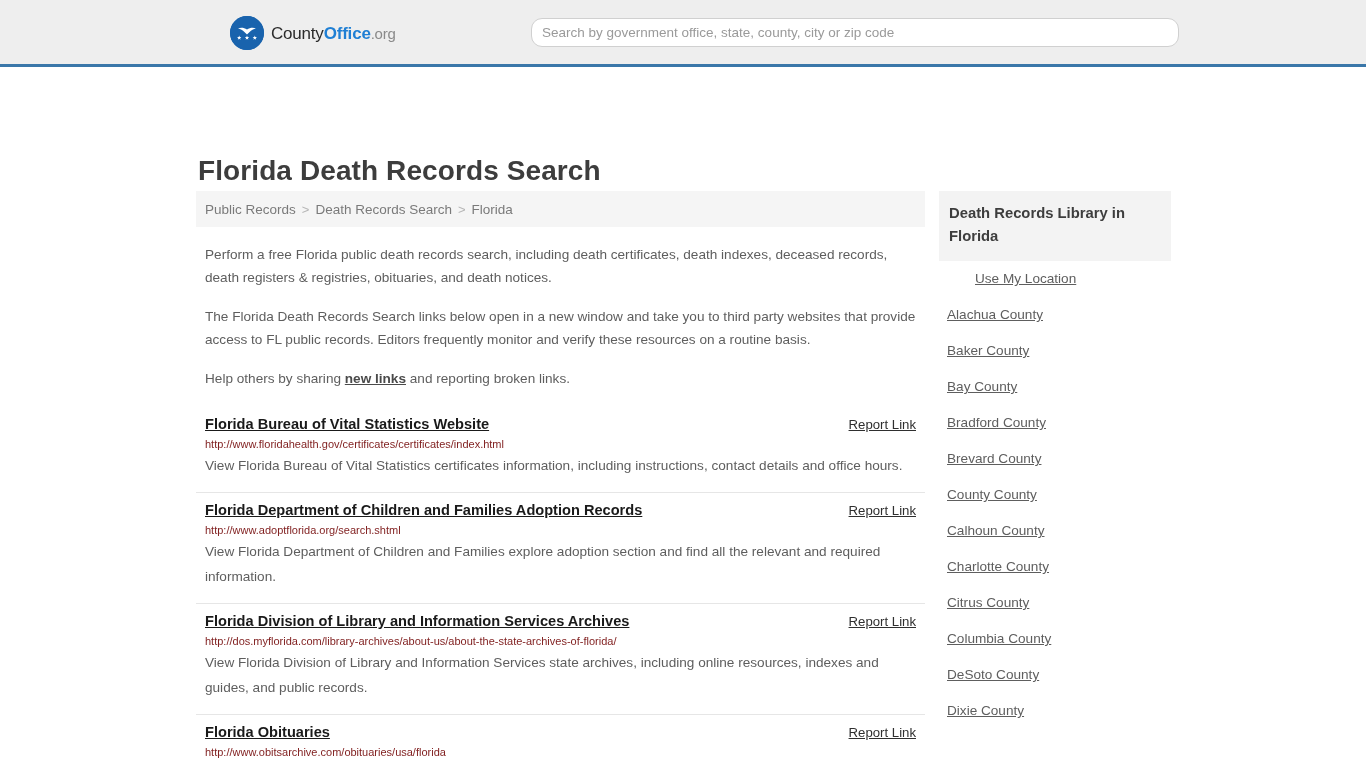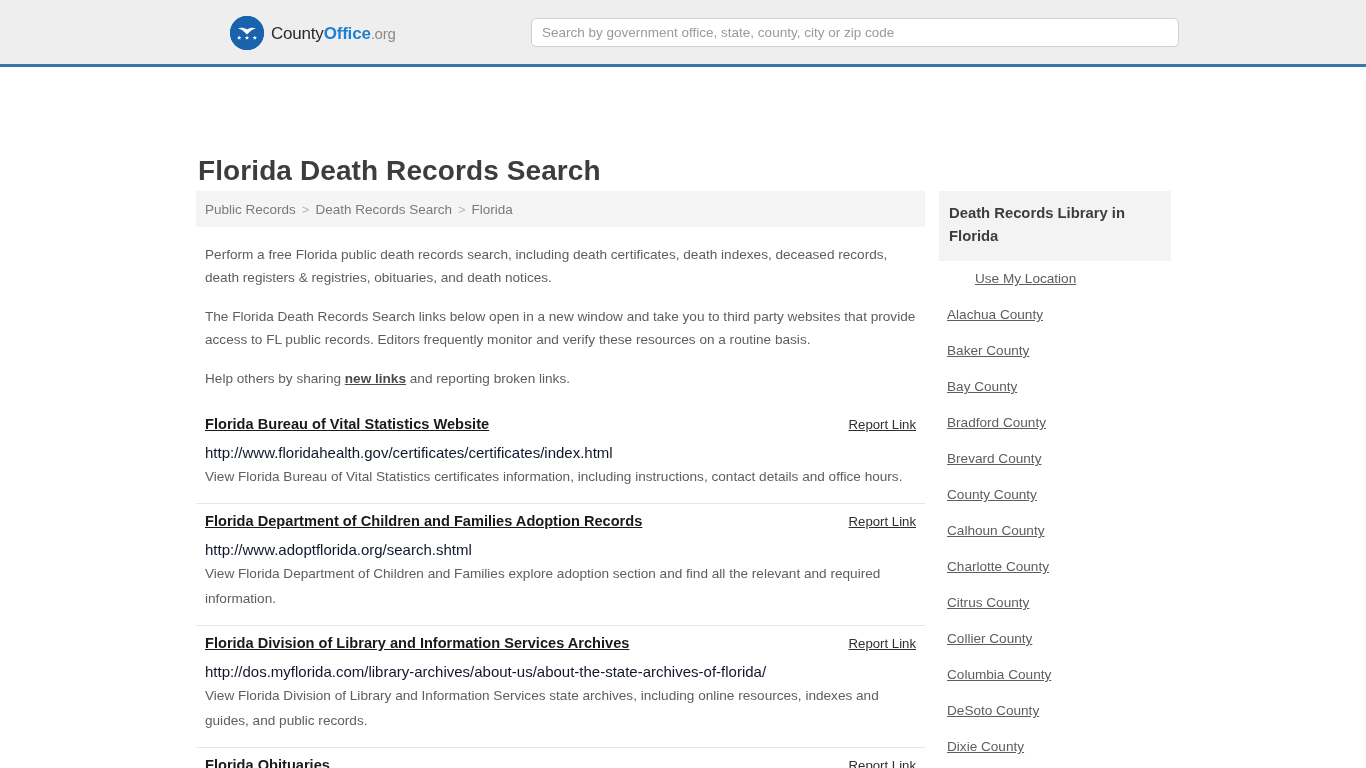--- a/index.html
+++ b/index.html
@@ -62,21 +62,21 @@
     left: 493px;
     top: 18px;
     width: 648px;
     height: 29px;
   }
   .search-input {
     width: 100%;
     height: 29px;
     border: 1px solid #d0d0d0;
     background: #ffffff;
-    border-radius: 5px;
+    border-radius: 11px;
     padding: 0 10px;
     font-family: "Liberation Sans", sans-serif;
     font-size: 13.5px;
     color: #333333;
     outline: none;
   }
   .search-input::placeholder { color: #9a9a9a; }
 
   
   .page {
@@ -154,23 +154,23 @@
   }
   .report-link {
     font-size: 13.2px;
     color: #2f2f2f;
     white-space: nowrap;
     margin-left: 16px;
     cursor: pointer;
   }
   .result-url {
     display: block;
-    margin-top: 12px;
-    font-size: 15px;
-    color: #0f172a;
+    margin-top: 6px;
+    font-size: 11px;
+    color: #7f1d1d;
     text-decoration: none;
     word-break: break-all;
   }
   .result-desc {
     margin: 3px 0 0 0;
     font-size: 13.6px;
     line-height: 25px;
     color: #5e5e5e;
   }
 
@@ -333,23 +333,20 @@
       <li>
           <a href="#">Calhoun County</a>
         </li>
       <li>
           <a href="#">Charlotte County</a>
         </li>
       <li>
           <a href="#">Citrus County</a>
         </li>
       <li>
-          <a href="#">Collier County</a>
-        </li>
-      <li>
           <a href="#">Columbia County</a>
         </li>
       <li>
           <a href="#">DeSoto County</a>
         </li>
       <li>
           <a href="#">Dixie County</a>
         </li>
 
     </ul>

